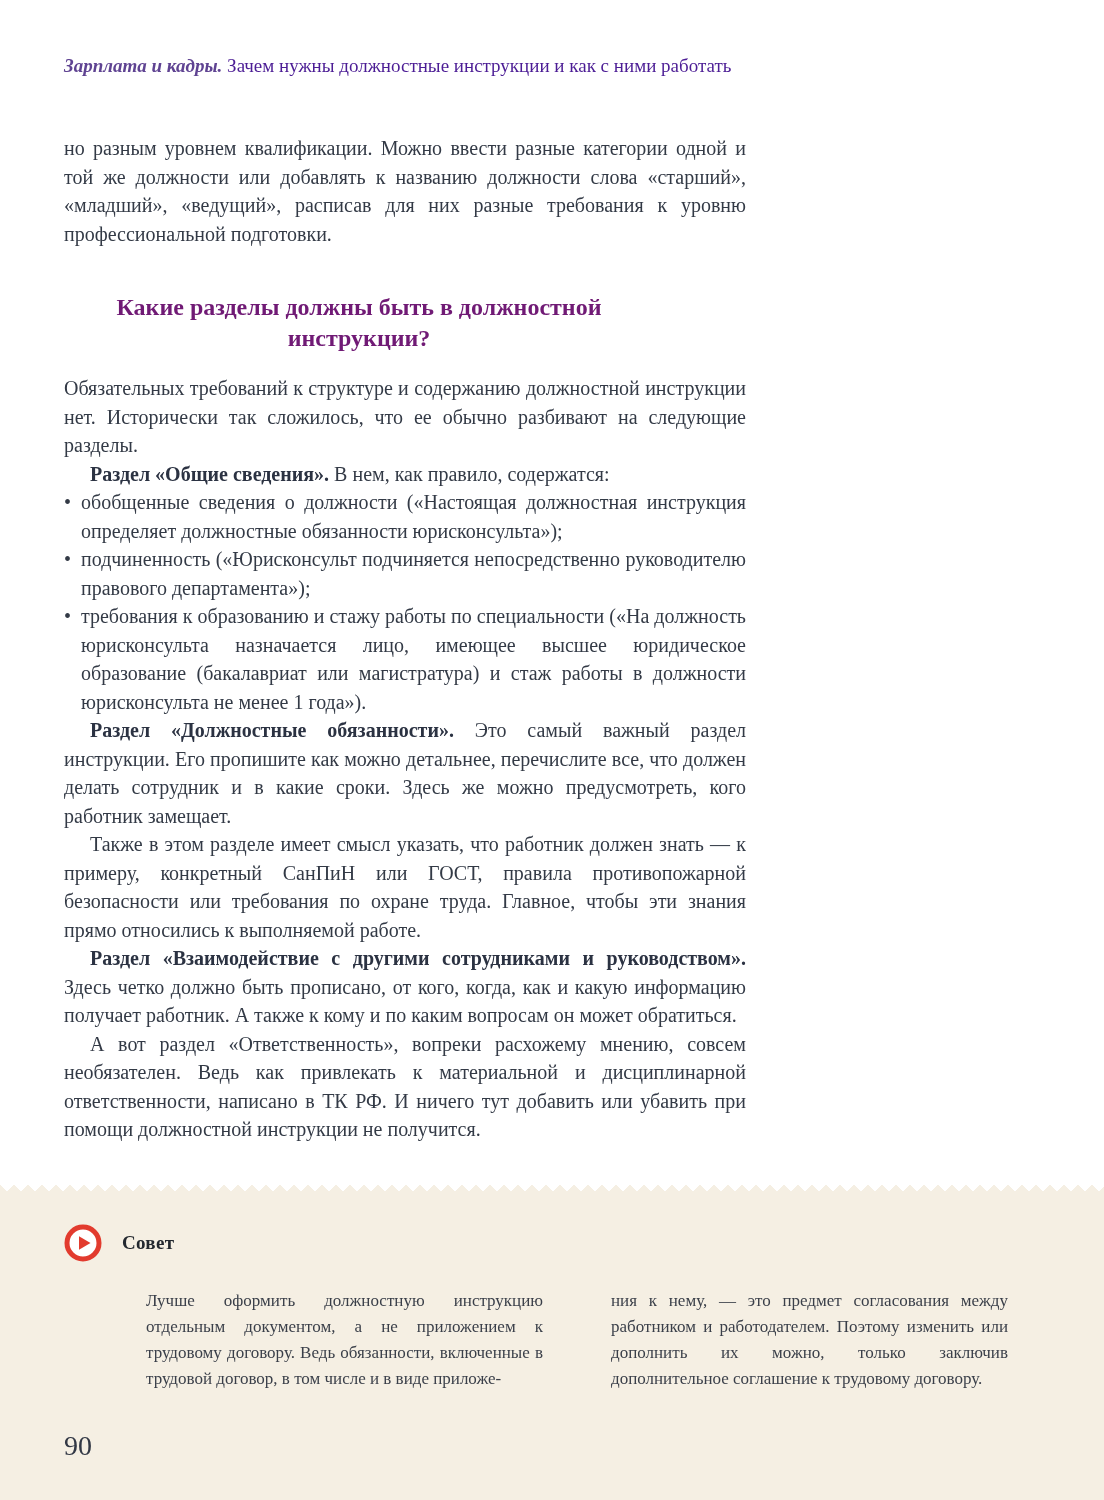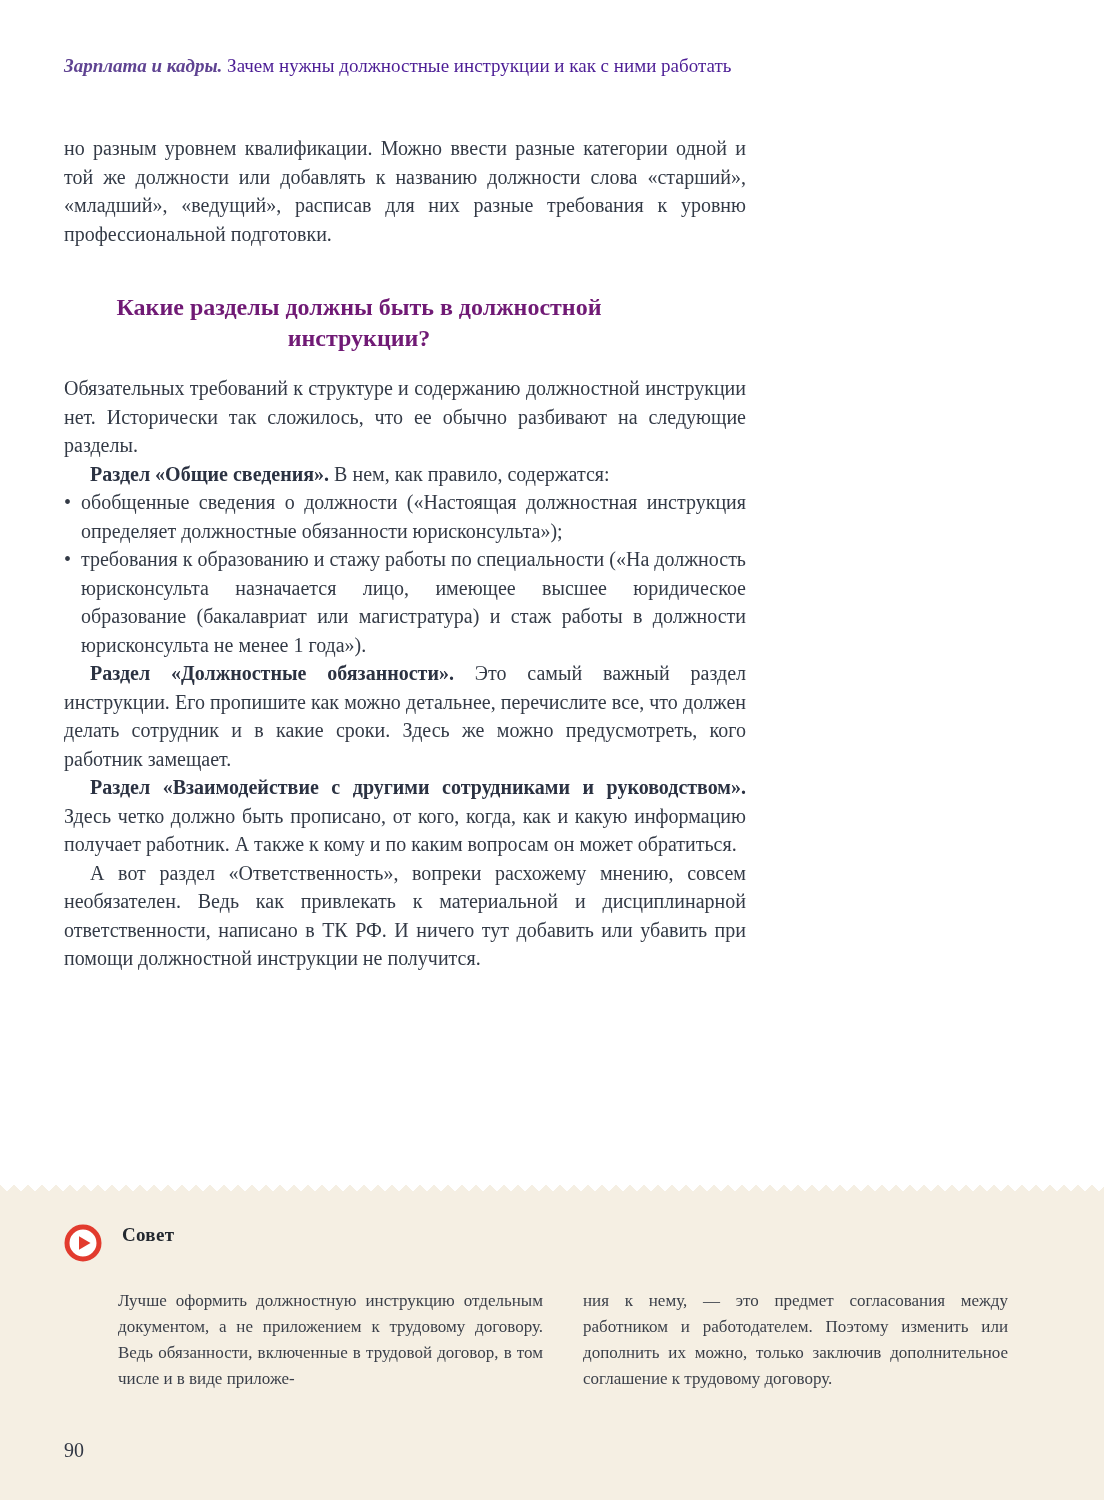--- a/index.html
+++ b/index.html
@@ -100,20 +100,21 @@
     height: 9px;
     background:
       linear-gradient(-45deg, #f5efe3 7px, transparent 0),
       linear-gradient(45deg, #f5efe3 7px, transparent 0);
     background-repeat: repeat-x;
     background-position: left bottom;
     background-size: 14px 14px;
   }
   .tip-header {
     display: flex;
+    align-items: center;
     gap: 20px;
     margin: 30px 0 0 64px;
   }
   .tip-icon {
     width: 38px;
     height: 38px;
     flex: 0 0 38px;
   }
   .tip-title {
     font-size: 19px;
@@ -125,27 +126,28 @@
     display: flex;
     gap: 40px;
     margin: 26px 96px 0 118px;
   }
   .tip-col {
     flex: 1 1 0;
     font-size: 17px;
     line-height: 26px;
     color: #3a3f49;
     text-align: justify;
+    margin-left: 28px;
   }
 
   .page-number {
     position: absolute;
     left: 64px;
     bottom: 38px;
-    font-size: 20px;
+    font-size: 28px;
     color: #323845;
   }
 </style>
 </head>
 <body>
 
 <div class="page">
 
   <div class="header">
     <span class="brand">Зарплата и кадры.</span>
@@ -156,25 +158,27 @@
     <p>но разным уровнем квалификации. Можно ввести разные категории одной и той же должности или добавлять к названию должности слова «старший», «младший», «ведущий», расписав для них разные требования к уровню профессиональной подготовки.</p>
 
     <h2>Какие разделы должны быть в должностной инструкции?</h2>
 
     <p>Обязательных требований к структуре и содержанию должностной инструкции нет. Исторически так сложилось, что ее обычно разбивают на следующие разделы.</p>
 
     <p class="indent"><strong>Раздел «Общие сведения».</strong> <span>В нем, как правило, содержатся:</span></p>
 
     <ul class="bullets">
       <li><span>обобщенные сведения о должности («Настоящая должностная инструкция определяет должностные обязанности юрисконсульта»);</span></li>
+      <li><span>подчиненность («Юрисконсульт подчиняется непосредственно руководителю правового департамента»);</span></li>
       <li><span>требования к образованию и стажу работы по специальности («На должность юрисконсульта назначается лицо, имеющее высшее юридическое образование (бакалавриат или магистратура) и стаж работы в должности юрисконсульта не менее 1 года»).</span></li>
     </ul>
 
     <p class="indent"><strong>Раздел «Должностные обязанности».</strong> <span>Это самый важный раздел инструкции. Его пропишите как можно детальнее, перечислите все, что должен делать сотрудник и в какие сроки. Здесь же можно предусмотреть, кого работник замещает.</span></p>
 
+    <p class="indent">Также в этом разделе имеет смысл указать, что работник должен знать — к примеру, конкретный СанПиН или ГОСТ, правила противопожарной безопасности или требования по охране труда. Главное, чтобы эти знания прямо относились к выполняемой работе.</p>
 
     <p class="indent"><strong>Раздел «Взаимодействие с другими сотрудниками и руководством».</strong> <span>Здесь четко должно быть прописано, от кого, когда, как и какую информацию получает работник. А также к кому и по каким вопросам он может обратиться.</span></p>
 
     <p class="indent">А вот раздел «Ответственность», вопреки расхожему мнению, совсем необязателен. Ведь как привлекать к материальной и дисциплинарной ответственности, написано в ТК РФ. И ничего тут добавить или убавить при помощи должностной инструкции не получится.</p>
   </div>
 
   <div class="tip">
     <div class="tip-header">
       <svg class="tip-icon" viewBox="0 0 38 38" aria-hidden="true">
         <circle cx="19" cy="19" r="16" fill="#ffffff" stroke="#e23b2e" stroke-width="5"></circle>

